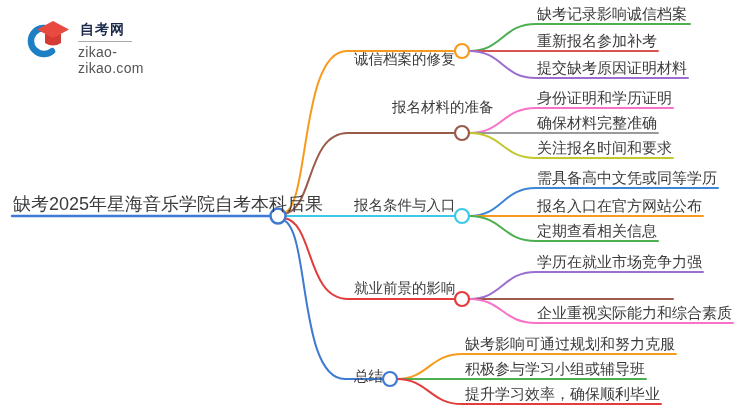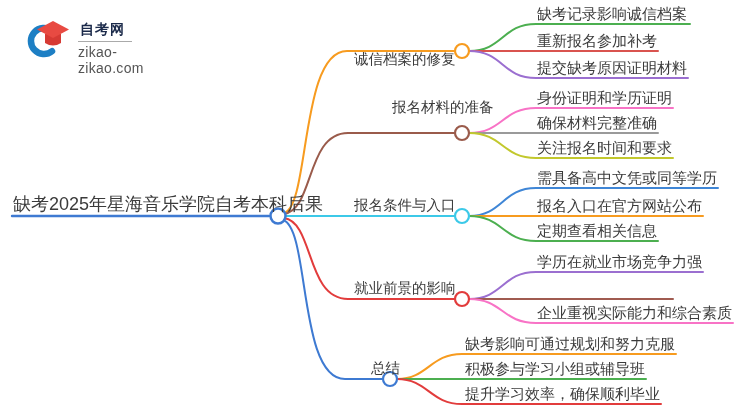--- a/index.html
+++ b/index.html
@@ -73,21 +73,21 @@
     <div class="rule"></div>
     <span class="site-url">zikao-zikao.com</span>
   </div>
 
   <div class="t central" style="left:13px;top:194px;">缺考2025年星海音乐学院自考本科后果</div>
 
   <div class="t blabel" style="left:354px;top:30px;margin-top:19px;">诚信档案的修复</div>
   <div class="t blabel" style="left:354px;top:97px;margin-left:38px;">报名材料的准备</div>
   <div class="t blabel" style="left:354px;top:195px;">报名条件与入口</div>
   <div class="t blabel" style="left:354px;top:278px;">就业前景的影响</div>
-  <div class="t blabel" style="left:354px;top:358px;margin-left:17px;">总结</div>
+  <div class="t blabel" style="left:354px;top:366px;">总结</div>
 
   <div class="t child" style="left:537px;top:3px;">缺考记录影响诚信档案</div>
   <div class="t child" style="left:537px;top:57px;">提交缺考原因证明材料</div>
   <div class="t child" style="left:537px;top:30px;">重新报名参加补考</div>
 
   <div class="t child" style="left:537px;top:87px;">身份证明和学历证明</div>
   <div class="t child" style="left:537px;top:112px;">确保材料完整准确</div>
   <div class="t child" style="left:537px;top:137px;">关注报名时间和要求</div>
 
   <div class="t child" style="left:537px;top:167px;">需具备高中文凭或同等学历</div>

